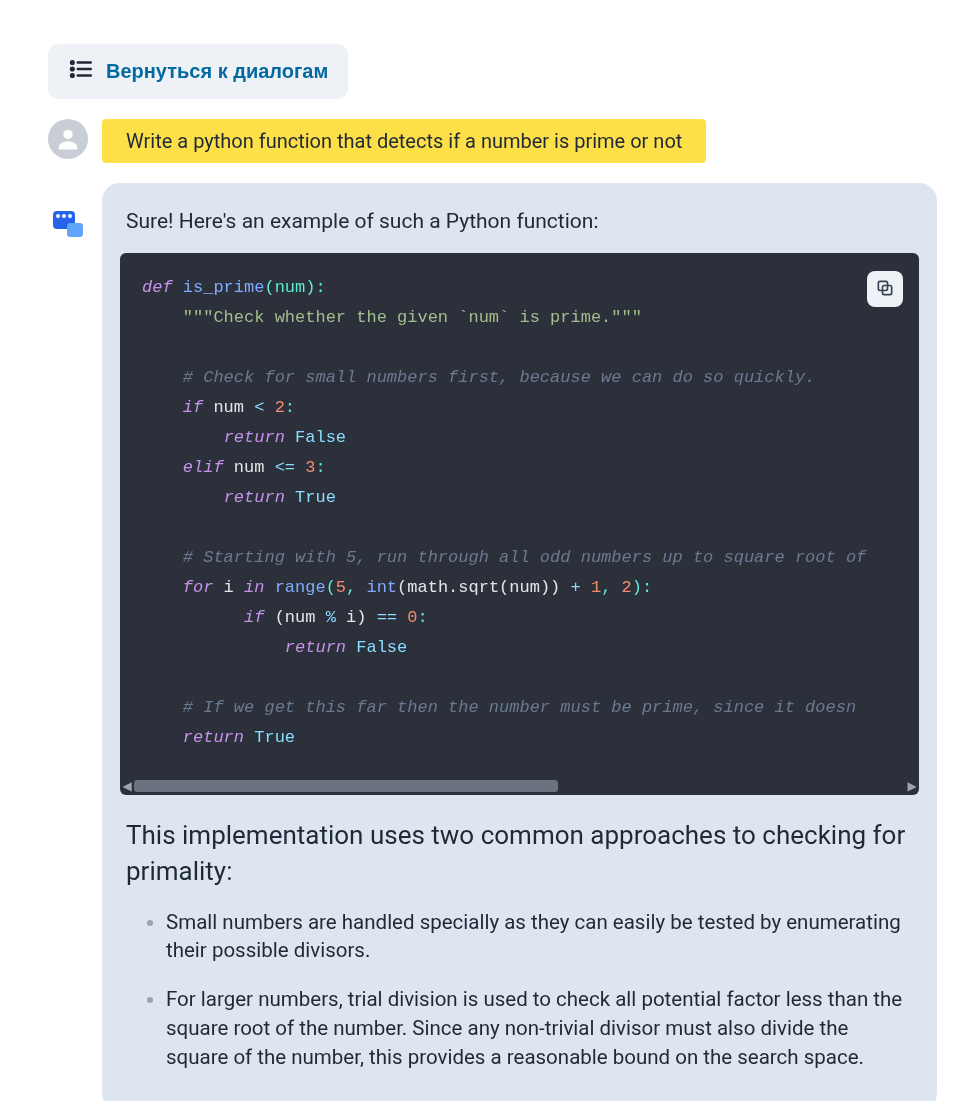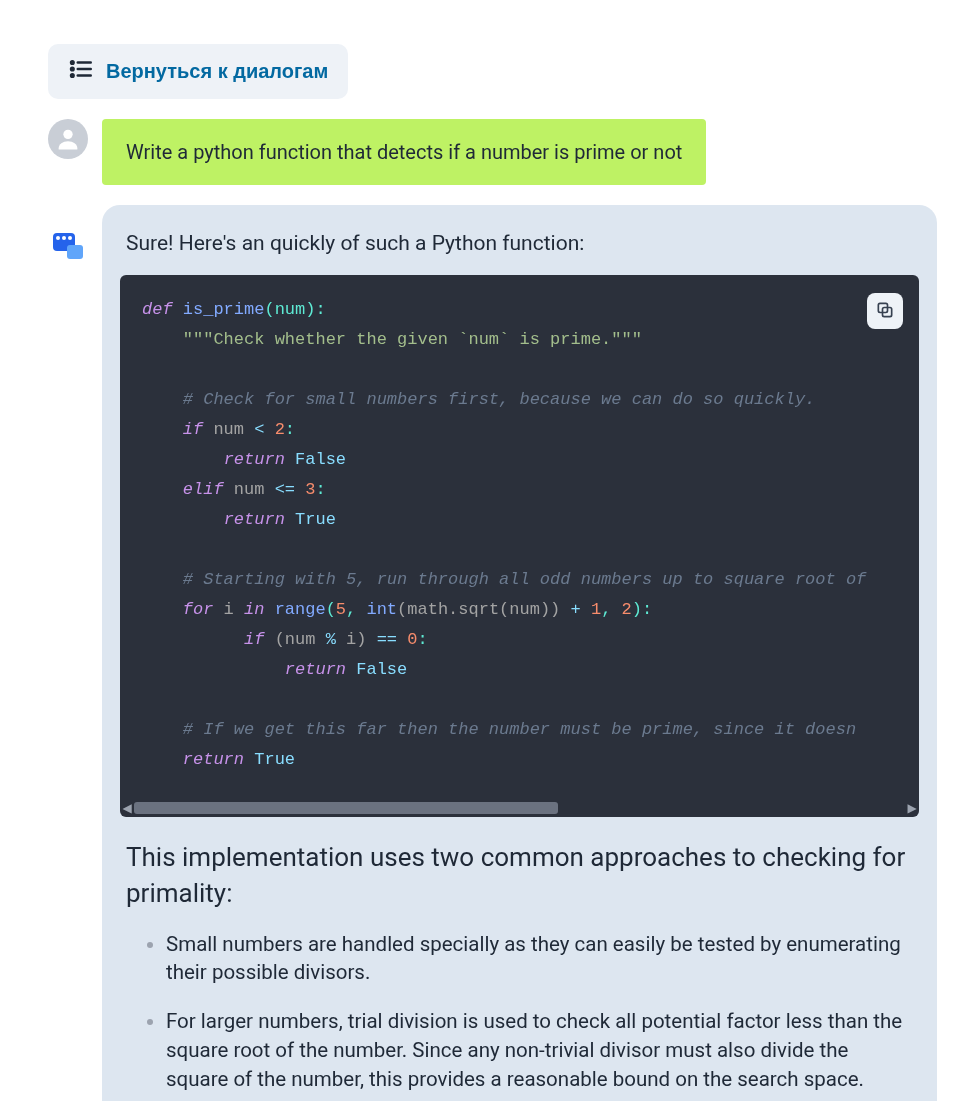--- a/index.html
+++ b/index.html
@@ -25,23 +25,23 @@
     margin-bottom: 20px;
   }
   .back-button svg { width: 26px; height: 26px; color: #1f2937; }
   .row { display: flex; align-items: flex-start; margin-bottom: 20px; gap: 14px; }
   .avatar {
     width: 40px; height: 40px; border-radius: 50%;
     background: #c9ced6; flex-shrink: 0; display:flex; align-items:center; justify-content:center;
   }
   .avatar svg { width: 28px; height: 28px; color: #fff; }
   .user-bubble {
-    background: #bef264;
+    background: #fde047;
     border-radius: 4px;
-    padding: 21px 24px;
+    padding: 10px 24px;
     font-size: 20px;
     color: #1f2937;
     max-width: 640px;
   }
   .assistant-icon {
     width: 40px; display:flex; justify-content:center; padding-top: 28px; flex-shrink:0;
   }
   .assistant-icon-inner {
     width: 30px; height: 26px; position:relative;
   }
@@ -97,21 +97,21 @@
   ul.post-list li span { color:#1f2937;margin-top:12px; }
   
   .c-kw { color:#c792ea; font-style:italic;}
   .c-fn { color:#82aaff; }
   .c-p  { color:#5eead4; }
   .c-str{ color:#a3be8c; }
   .c-cmt{ color:#6b7a8f; font-style:italic; }
   .c-op { color:#89ddff; }
   .c-num{ color:#f78c6c; }
   .c-bool{ color:#89ddff; }
-  .c-id { color:#a3a3a3; }
+  .c-id { color:#e5e5e5; }
 </style>
 </head>
 <body>
 
 
 
 <button class="back-button">
   <span>
     <svg viewBox="0 0 24 24" fill="none" stroke="currentColor" stroke-width="2.3" stroke-linecap="round">
       <circle cx="4" cy="6" r="1.2" fill="currentColor"></circle>
@@ -138,21 +138,21 @@
 </div>
 
 <div class="row">
   <div class="assistant-icon">
     <div class="assistant-icon-inner">
       <div class="paw"></div>
         <div class="chat-tail"></div>
     </div>
   </div>
   <div class="assistant-bubble">
-    <div class="assistant-intro">Sure! Here's an quickly of such a Python function:</div>
+    <div class="assistant-intro">Sure! Here's an example of such a Python function:</div>
 
     <div class="codeblock-wrap">
       <pre class="codeblock" id="codeblock"><span class="c-kw">def </span><span class="c-fn">is_prime</span><span class="c-p">(num):</span>
     <span class="c-str">"""Check whether the given `num` is prime."""</span>
 
     <span class="c-cmt"># Check for small numbers first, because we can do so quickly.</span>
     <span class="c-kw">if</span><span class="c-id"> num </span><span class="c-op">&lt;</span> <span class="c-num">2</span><span class="c-p">:</span>
         <span class="c-kw">return</span> <span class="c-bool">False</span>
     <span class="c-kw">elif</span><span class="c-id"> num </span><span class="c-op">&lt;=</span> <span class="c-num">3</span><span class="c-p">:</span>
         <span class="c-kw">return</span> <span class="c-bool">True</span>

